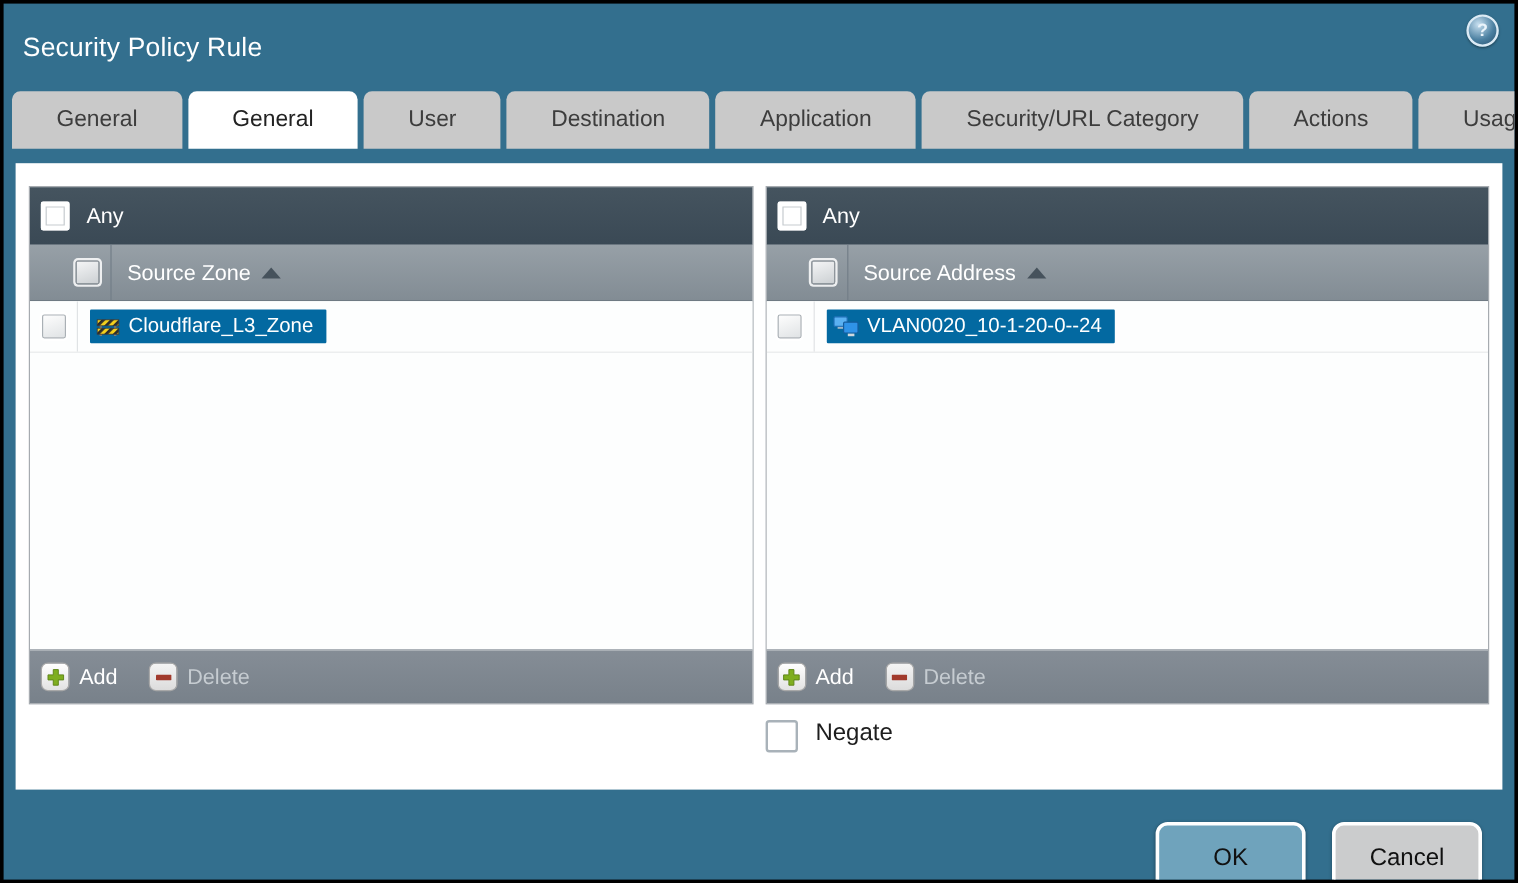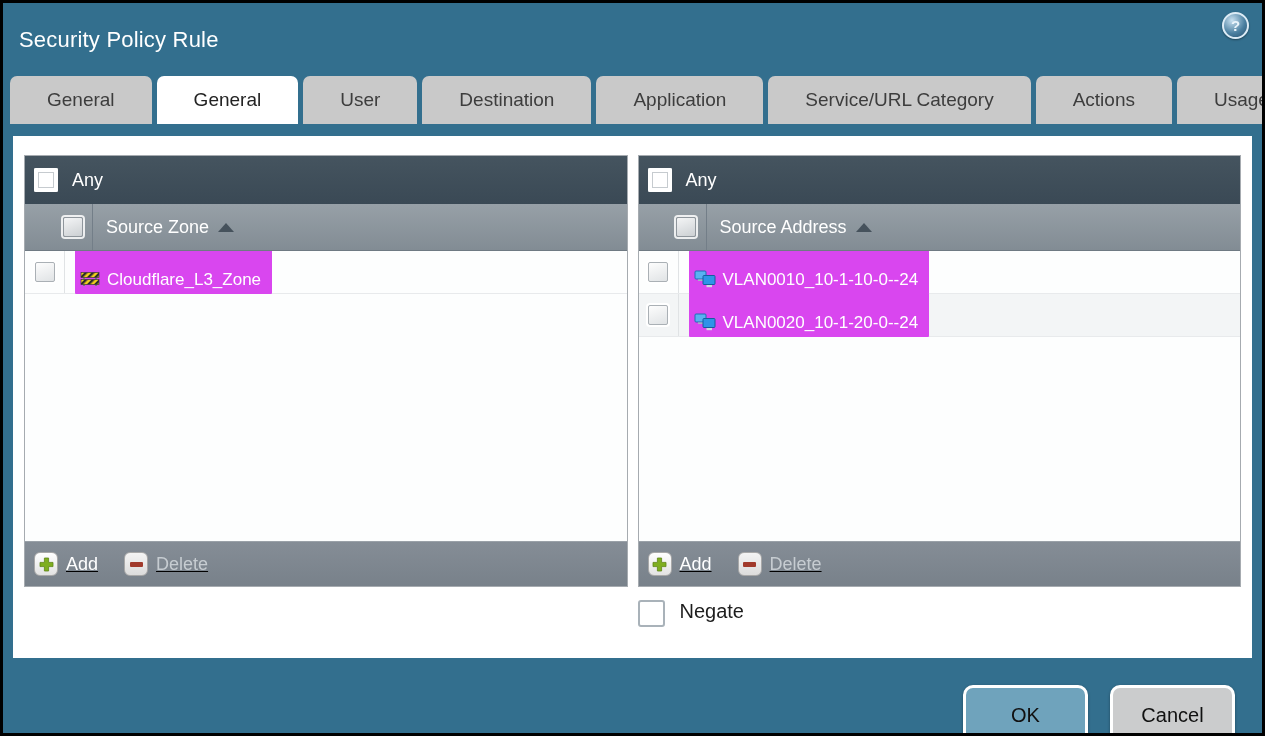--- a/index.html
+++ b/index.html
@@ -130,40 +130,40 @@
   .cb-row {
     width: 20px; height: 20px;
     background: linear-gradient(160deg, #fdfdfd, #e0e3e5);
     border: 1px solid #aab0b5;
     border-radius: 2px;
     box-shadow: 0 0 0 2px #ffffff;
     cursor: pointer;
   }
   .pill {
     margin-left: 10px;
-    display: inline-flex; align-items: flex-start; gap: 7px;
-    background: #d946ef;
+    display: inline-flex; align-items: center; gap: 7px;
+    background: #0369a1;
     color: #fff; font-size: 17px;
-    padding: 20px 11px 4px 5px;
+    padding: 4px 11px 4px 5px;
     border-radius: 1px;
     cursor: pointer;
     white-space: nowrap;
   }
   .pill svg { display: block; }
 
   .panel-toolbar {
     height: 45px; flex: 0 0 45px;
     background: linear-gradient(#858d96, #78818a);
     border-top: 1px solid #9aa1a8;
     display: flex; align-items: center;
     padding-left: 9px; gap: 26px;
   }
   .tool-btn {
     display: flex; align-items: center; gap: 8px;
-    font-size: 18px; cursor: pointer; text-decoration: underline;
+    font-size: 18px; cursor: pointer;
   }
   .tool-btn .chip {
     width: 24px; height: 24px; border-radius: 6px;
     background: linear-gradient(#ffffff, #e2e2e2);
     border: 1px solid #a8a8a8;
     display: flex; align-items: center; justify-content: center;
   }
   .tool-btn.add .label { color: #ffffff; }
   .tool-btn.delete .label { color: #c6ccd1; }
   .tool-btn.delete .chip { background: linear-gradient(#f4f4f4, #dcdcdc); }
@@ -208,21 +208,21 @@
     <span class="title">Security Policy Rule</span>
     <div class="help-icon">?</div>
   </div>
 
   <div class="tabs">
     <div class="tab">General</div>
     <div class="tab active">General</div>
     <div class="tab">User</div>
     <div class="tab">Destination</div>
     <div class="tab">Application</div>
-    <div class="tab">Service/URL Category</div>
+    <div class="tab">Security/URL Category</div>
     <div class="tab">Actions</div>
     <div class="tab">Usage</div>
   </div>
 
   <div class="sheet">
     <div class="panels">
 
       <div class="panel">
         <div class="any-bar">
           <div class="cb-any"></div>
@@ -298,34 +298,20 @@
             <div class="cb-cell">
               <div class="cb-row"></div>
             </div>
             <div class="pill">
               <svg width="22" height="19" viewBox="0 0 22 19">
                 <rect x="1" y="1" width="11" height="8" rx="1" fill="#5ab1f2" stroke="#1d6fb5"></rect>
                 <rect x="4" y="9.4" width="5.5" height="1.6" fill="#9fb6c6"></rect>
                 <rect x="9" y="5.5" width="12" height="9" rx="1" fill="#2f93e8" stroke="#155d9e"></rect>
                 <rect x="12.5" y="15" width="5.5" height="2.2" fill="#cfd8df"></rect>
               </svg>
-              <span>VLAN0010_10-1-10-0--24</span>
-            </div>
-          </div>
-          <div class="row">
-            <div class="cb-cell">
-              <div class="cb-row"></div>
-            </div>
-            <div class="pill">
-              <svg width="22" height="19" viewBox="0 0 22 19">
-                <rect x="1" y="1" width="11" height="8" rx="1" fill="#5ab1f2" stroke="#1d6fb5"></rect>
-                <rect x="4" y="9.4" width="5.5" height="1.6" fill="#9fb6c6"></rect>
-                <rect x="9" y="5.5" width="12" height="9" rx="1" fill="#2f93e8" stroke="#155d9e"></rect>
-                <rect x="12.5" y="15" width="5.5" height="2.2" fill="#cfd8df"></rect>
-              </svg>
               <span>VLAN0020_10-1-20-0--24</span>
             </div>
           </div>
         </div>
         <div class="panel-toolbar">
           <div class="tool-btn add">
             <span class="chip">
               <svg width="15" height="15" viewBox="0 0 15 15">
                   <path d="M5.4 1h4.2v4.4H14v4.2H9.6V14H5.4V9.6H1V5.4h4.4z" fill="#7fae1f" stroke="#5e8517" stroke-width="0.8"></path>
                 </svg>

